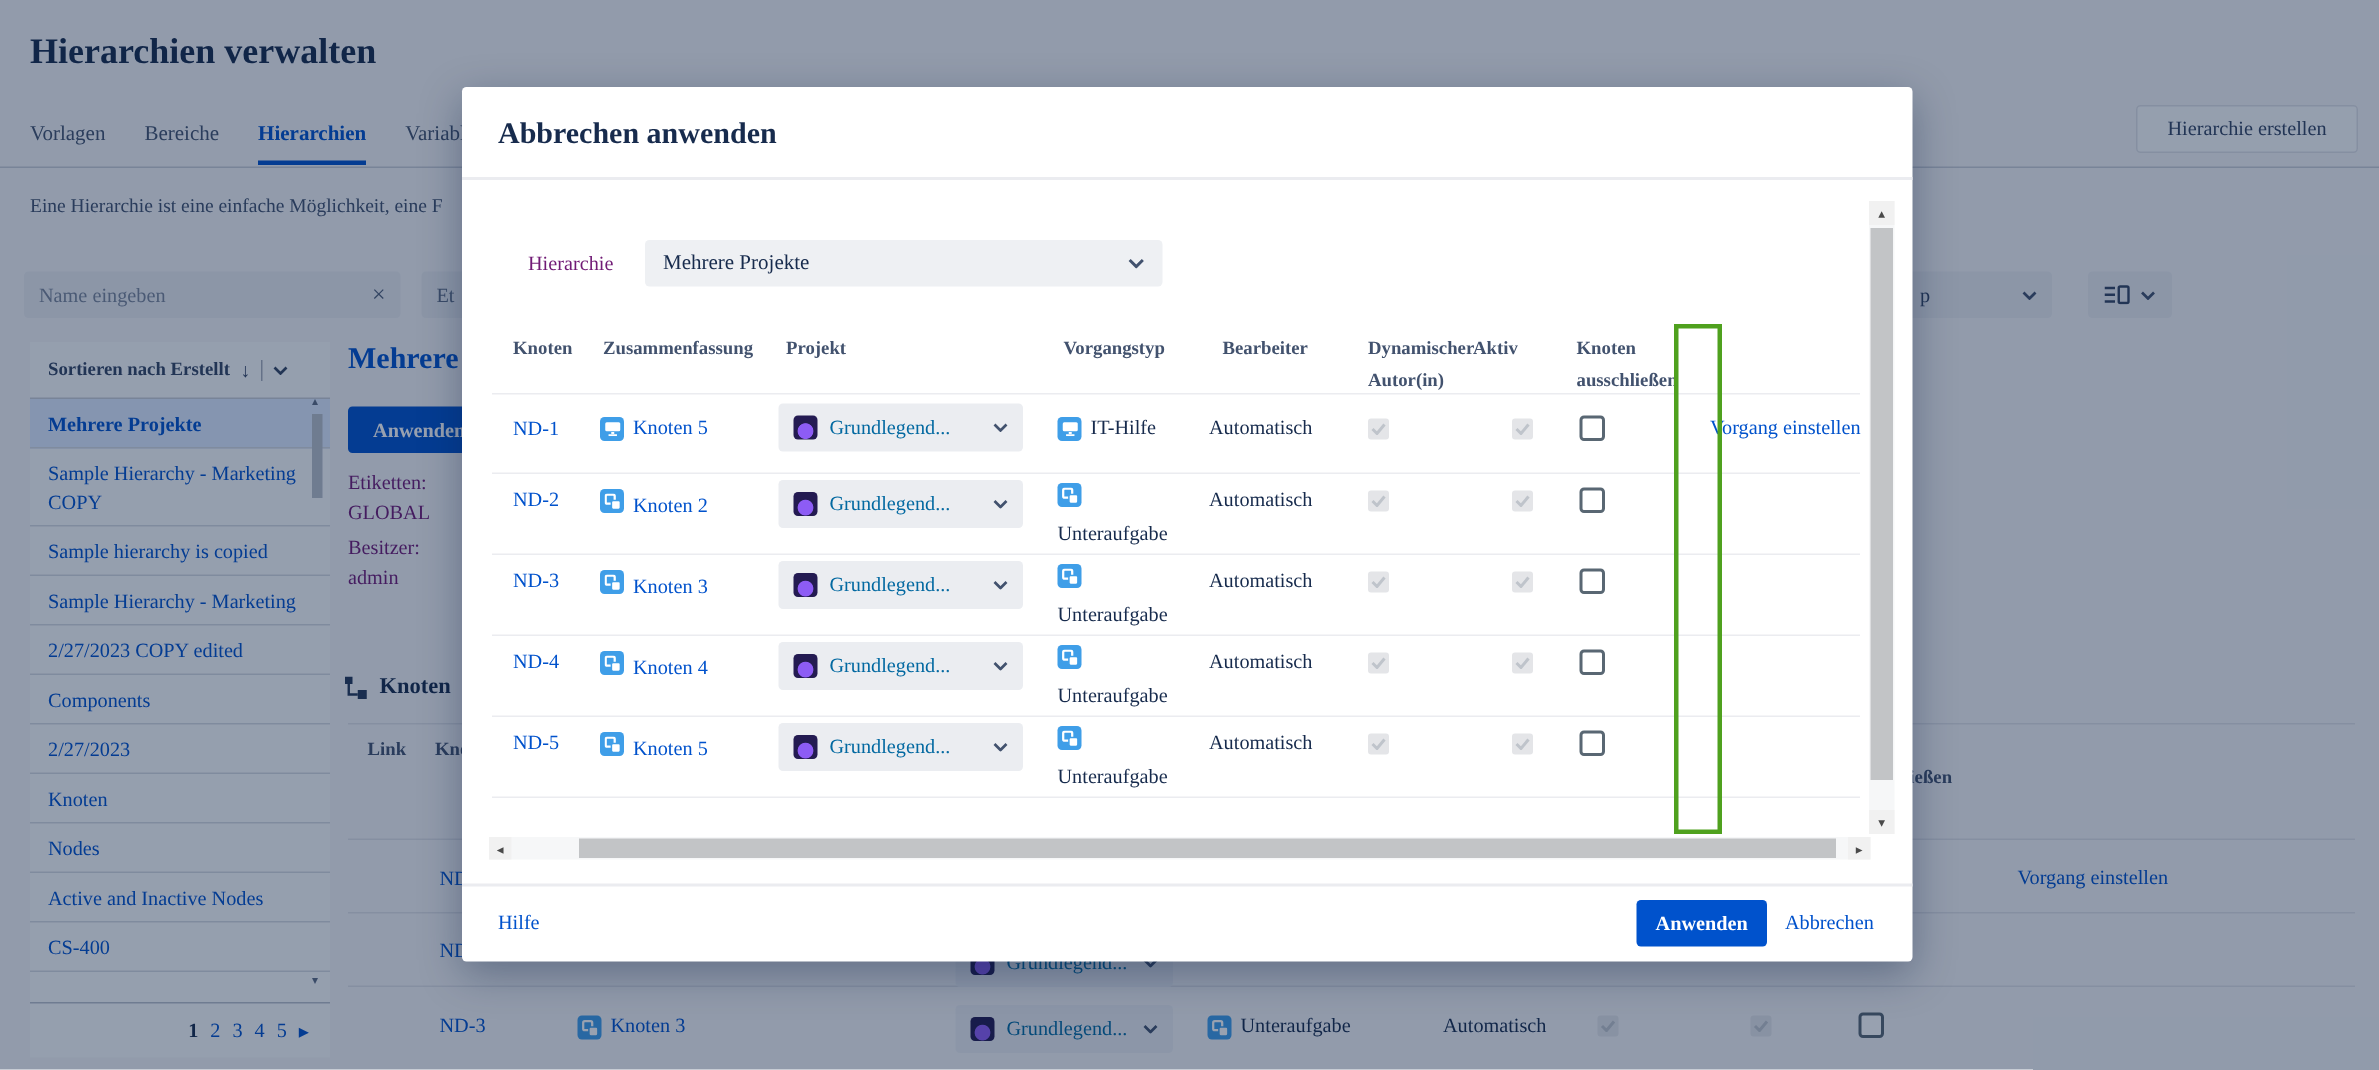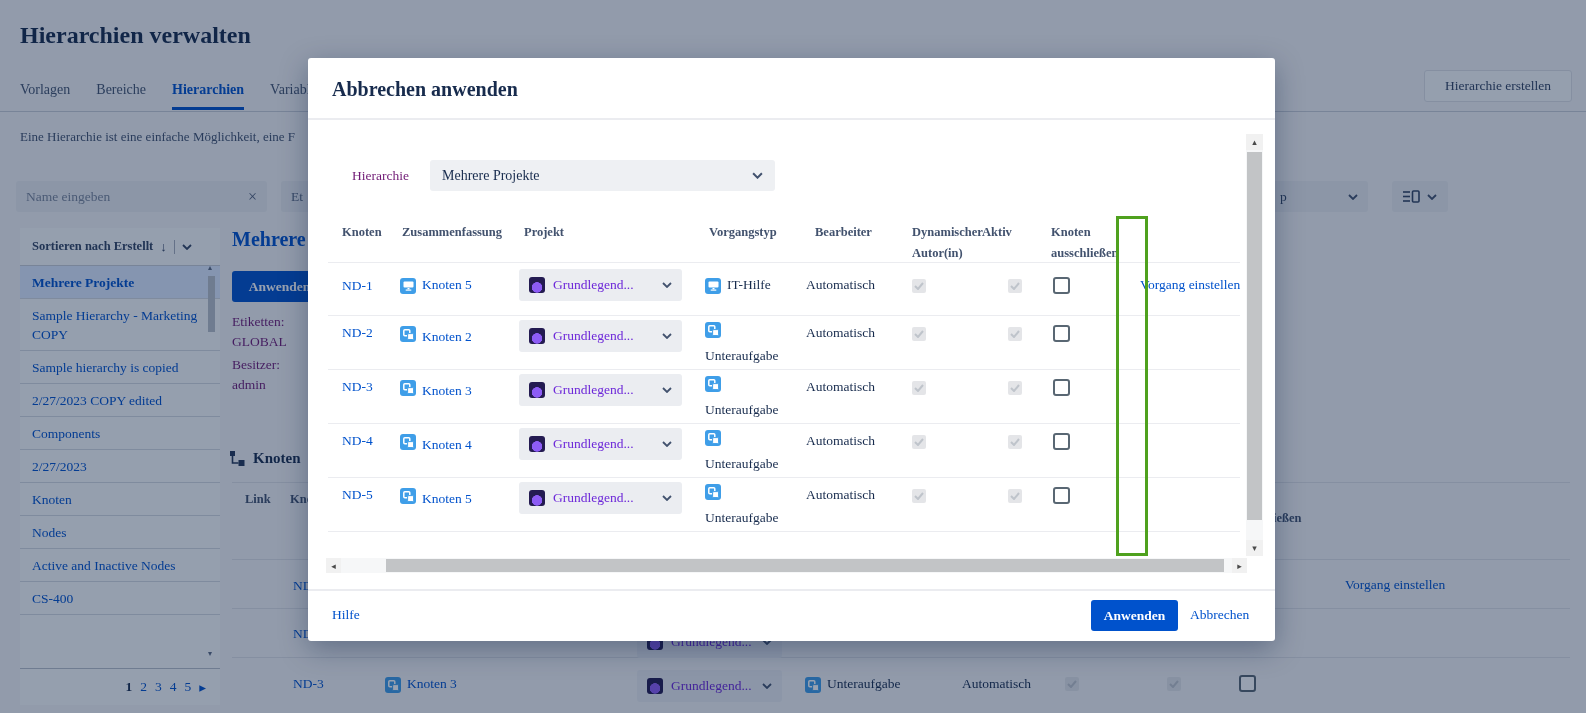--- a/index.html
+++ b/index.html
@@ -30,21 +30,21 @@
   .pg.cur{color:#172B4D;font-weight:700}
   .btn-primary{background:#0052CC;color:#fff;border-radius:3px;font-weight:600;display:flex;
                align-items:center;justify-content:center;cursor:pointer}
   .h2blue{font-size:20px;font-weight:700;color:#0052CC}
   .meta{color:#701a75}
   .secttl{font-size:15px;font-weight:700;color:#172B4D}
   .colh{font-size:12.5px;font-weight:600;color:#42526E;line-height:21px}
   
   .ddl{background:#ebedf1;border-radius:3px;display:flex;align-items:center;gap:8px;padding:0 10px;
        height:32px;box-sizing:border-box;cursor:pointer}
-  .ddl .txt{flex:1;color:#6d28d9;white-space:nowrap;overflow:hidden}
+  .ddl .txt{flex:1;color:#0369a1;white-space:nowrap;overflow:hidden}
   .avatar{width:16px;height:16px;border-radius:3px;flex:0 0 16px;
           background:radial-gradient(circle at 50% 65%, #8d5cf5 0 38%, #241b52 42%)}
   .iicon{width:16px;height:16px;border-radius:3px;background:#3F9EE8;display:inline-flex;
          align-items:center;justify-content:center;flex:0 0 16px}
   .cbd{width:14px;height:14px;border-radius:2px;background:#e4e5e8;display:inline-flex;
        align-items:center;justify-content:center}
   .cb{width:13px;height:13px;border-radius:3px;background:#fff;border:2px solid #596773;cursor:pointer}
   .chev{flex:0 0 auto}
   
   .blanket{position:absolute;inset:0;background:rgba(9,30,66,0.42);z-index:5}
@@ -119,20 +119,21 @@
       <span>Sortieren nach Erstellt</span>
       <span style="font-size:13px">↓</span>
       <span class="vdiv"></span>
       <svg class="chev" width="10" height="6" viewBox="0 0 10 6">
           <path d="M1 1l4 4 4-4" stroke="#344563" stroke-width="1.8" fill="none"></path>
         </svg>
     </div>
     <div class="si sel">Mehrere Projekte</div>
     <div class="si">Sample Hierarchy - Marketing COPY</div>
     <div class="si" style="white-space:nowrap">Sample hierarchy is copied</div>
+    <div class="si">Sample Hierarchy - Marketing</div>
     <div class="si">2/27/2023 COPY edited</div>
     <div class="si">Components</div>
     <div class="si">2/27/2023</div>
     <div class="si">Knoten</div>
     <div class="si">Nodes</div>
     <div class="si">Active and Inactive Nodes</div>
     <div class="si">CS-400</div>
   </div>
 
   <span class="abs tri" style="left:208px;top:264px">▴</span>

